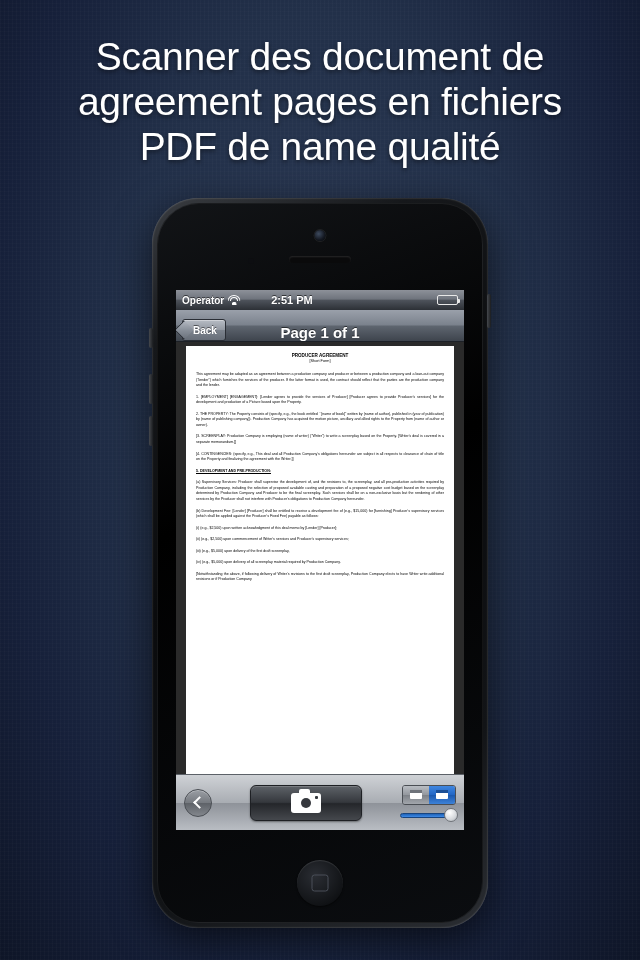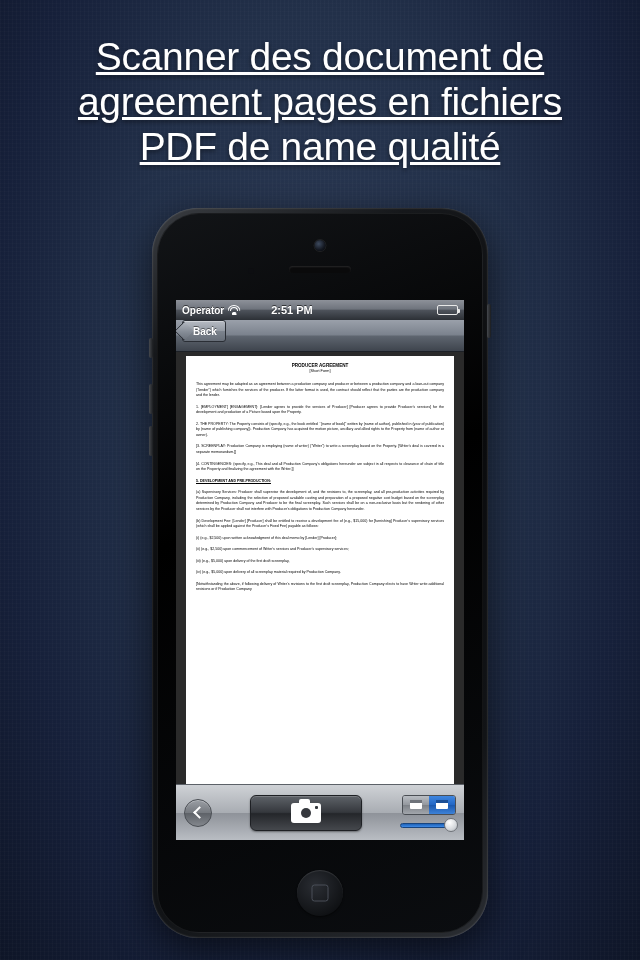--- a/index.html
+++ b/index.html
@@ -29,27 +29,27 @@
     left: 0;
     width: 640px;
     text-align: center;
     color: #ffffff;
     font-size: 39px;
     line-height: 45px;
     font-weight: normal;
     letter-spacing: -0.3px;
     text-shadow: 0 2px 4px rgba(0,0,0,0.45);
   }
-  .headline div { white-space: nowrap; text-decoration: underline; }
+  .headline div { white-space: nowrap; }
 
   
   .phone {
     position: absolute;
     left: 152px;
-    top: 208px;
+    top: 198px;
     width: 336px;
     height: 730px;
     border-radius: 46px;
     background: linear-gradient(150deg, #3a3d42 0%, #16181b 16%, #0a0b0d 45%, #121417 78%, #2b2e33 100%);
     box-shadow:
       0 12px 40px rgba(0,0,0,0.6),
       inset 0 0 2px rgba(255,255,255,0.35);
   }
   .phone-inner-ring {
     position: absolute;
@@ -202,21 +202,21 @@
     border-radius: 1px;
   }
 
   
   .navbar {
     position: relative;
     height: 32px;
     background: linear-gradient(180deg, #9aa0aa 0%, #7b828d 48%, #5e656f 52%, #3e444d 100%);
     border-bottom: 1px solid #1d2127;
     display: flex;
-    align-items: flex-start;
+    align-items: flex-end;
     padding: 0 6px;
     box-sizing: border-box;
   }
   .back-button {
     position: relative;
     height: 20px;
     padding: 0 8px 0 10px;
     display: flex;
     align-items: center;
     border: 1px solid #2a2e35;
@@ -448,20 +448,21 @@
           <span class="battery">
             <span class="battery-fill"></span>
           </span>
         </div>
       </div>
 
       <div class="navbar">
         <div class="back-button">
           <span class="back-label">Back</span>
         </div>
+        <div class="nav-title">Page 1 of 1</div>
       </div>
 
       <div class="doc-area">
         <div class="doc-page">
           <div class="doc-title">PRODUCER AGREEMENT</div>
           <div class="doc-sub">[Short Form]</div>
           <p class="doc-p">This agreement may be adapted as an agreement between a production company and producer or between a production company and a loan-out company ("lender") which furnishes the services of the producer. If the latter format is used, the contract should reflect that the parties are the production company and the lender.</p>
           <p class="doc-p">1. [EMPLOYMENT] [ENGAGEMENT]: [Lender agrees to provide the services of Producer] [Producer agrees to provide  Producer's services] for the development and production of a Picture based upon the Property.</p>
           <p class="doc-p">2. THE PROPERTY: The Property consists of (specify, e.g., the book entitled ``[name of book]" written by (name of author),  published in (year of publication) by (name of publishing company)). Production Company has acquired the motion picture, ancillary and allied rights to the Property from (name of author or owner).</p>
           <p class="doc-p">[3. SCREENPLAY: Production Company is employing (name of writer) ("Writer") to  write a screenplay based on the Property. [Writer's deal is covered in a separate memorandum.]]</p>

